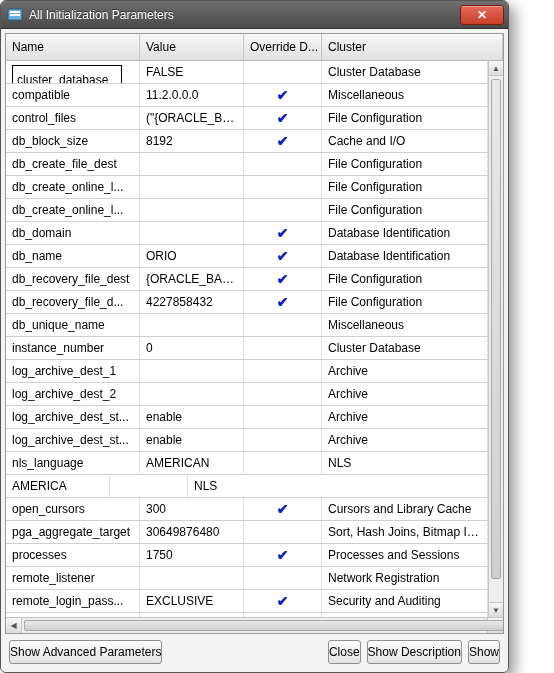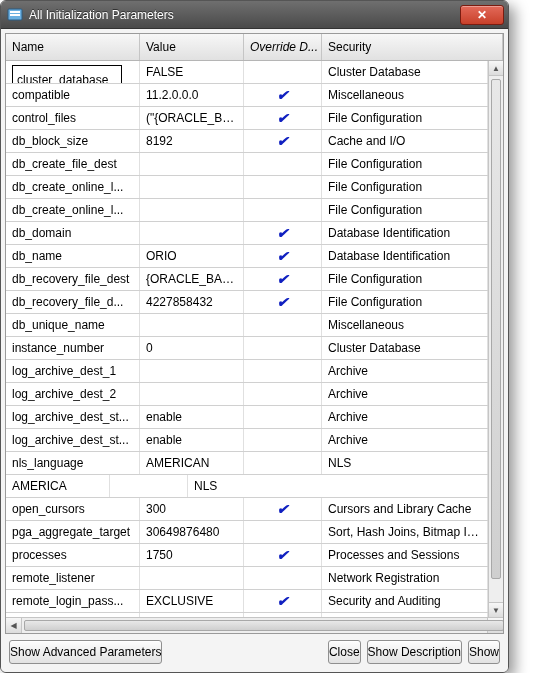--- a/index.html
+++ b/index.html
@@ -90,21 +90,21 @@
   }
   .grid-row .col {
     padding: 4px 6px;
     border-right: 1px solid #e0e0e0;
     overflow: hidden; white-space: nowrap; text-overflow: ellipsis;
     font-size: 12px;
     height: 22px; line-height: 14px;
   }
   .col-name  { width: 134px; }
   .col-value { width: 104px; }
-  .col-over  { width: 78px; text-align: left; display:flex; align-items:center; justify-content:center;font-style:italic; }
+  .col-over  { width: 78px; text-align: left; display:flex; align-items:center; justify-content:center; }
   .col-cat   { flex: 1; }
   .selcell {
     display:inline-block;
     border: 1px solid #000;
     padding: 7px 4px;
     background: #fff;
     min-width: 110px;
   }
   .check { color: #1020c0; font-weight: bold; font-size: 14px; line-height: 12px;}
   .hscroll {
@@ -160,21 +160,21 @@
     </div>
   </div>
 
   <div class="content">
     <div class="grid-wrap">
 
       <div class="grid-head">
         <div class="col col-name">Name</div>
         <div class="col col-value">Value</div>
         <div class="col col-over" style="justify-content:flex-start">Override D...</div>
-        <div class="col col-cat">Security</div>
+        <div class="col col-cat">Cluster</div>
       </div>
 
       <div class="grid-body">
         <div class="grid-rows" id="grid-rows">
             <div class="grid-row">
               <div class="col col-name"><span class="selcell">cluster_database</span></div>
               <div class="col col-value">FALSE</div>
               <div class="col col-over"></div>
               <div class="col col-cat">Cluster Database</div>
             </div>

